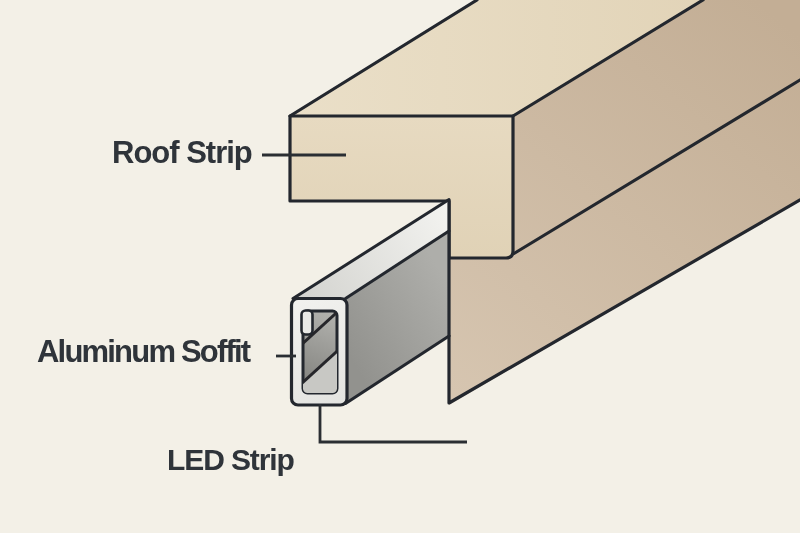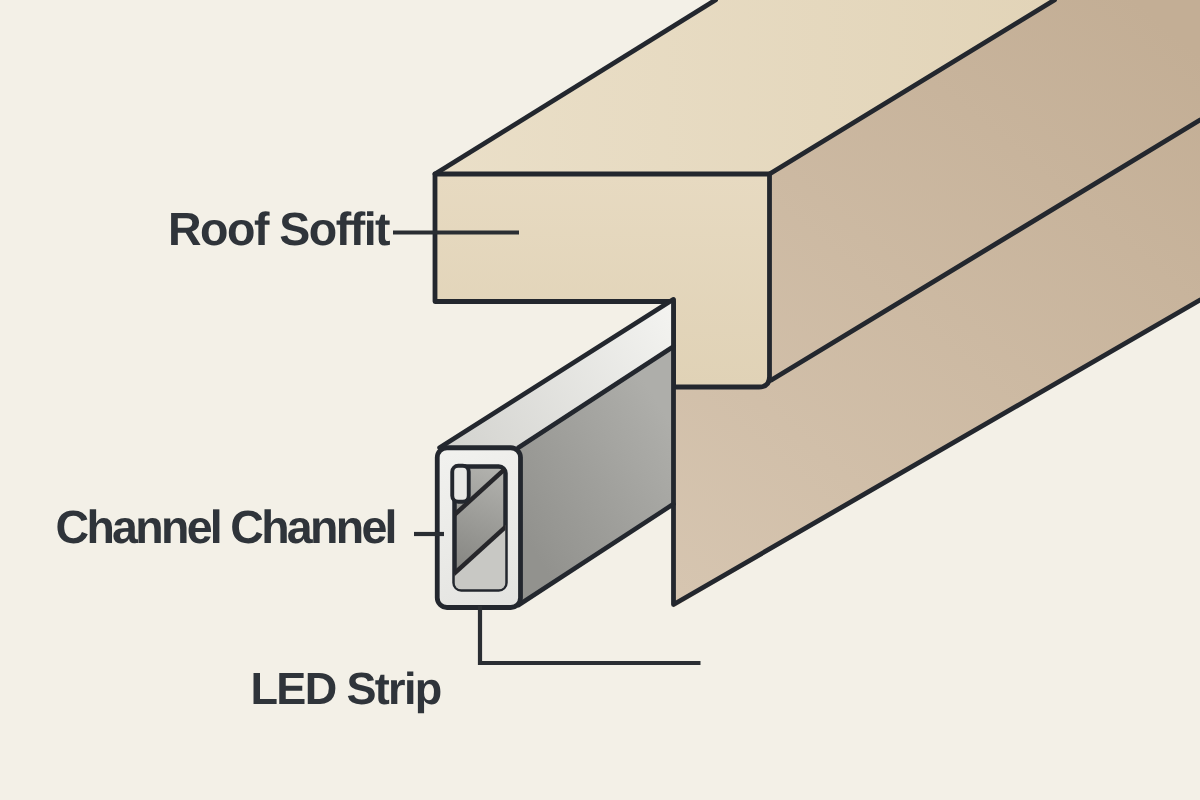--- a/index.html
+++ b/index.html
@@ -126,19 +126,19 @@
 
     <rect x="301.5" y="310.5" width="11" height="24" rx="4" fill="#e9e9e6" stroke="#23272e" stroke-width="2.6"></rect>
 
     <g stroke="#2a2e33" stroke-width="2.8" fill="none" stroke-linecap="butt">
       <path d="M262,155 L346,155"></path>
       <path d="M276,356 L296,356"></path>
       <path d="M320,404 L320,442 L467,442"></path>
     </g>
   </svg>
 
-  <div class="label label-roof-soffit">Roof Soffit</div>
+  <div class="label label-roof-soffit">Roof Strip</div>
 
-  <div class="label label-aluminum-channel">Channel Channel</div>
+  <div class="label label-aluminum-channel">Aluminum Soffit</div>
 
   <div class="label label-led-strip">LED Strip</div>
 
 </div>
 
 </body></html>

